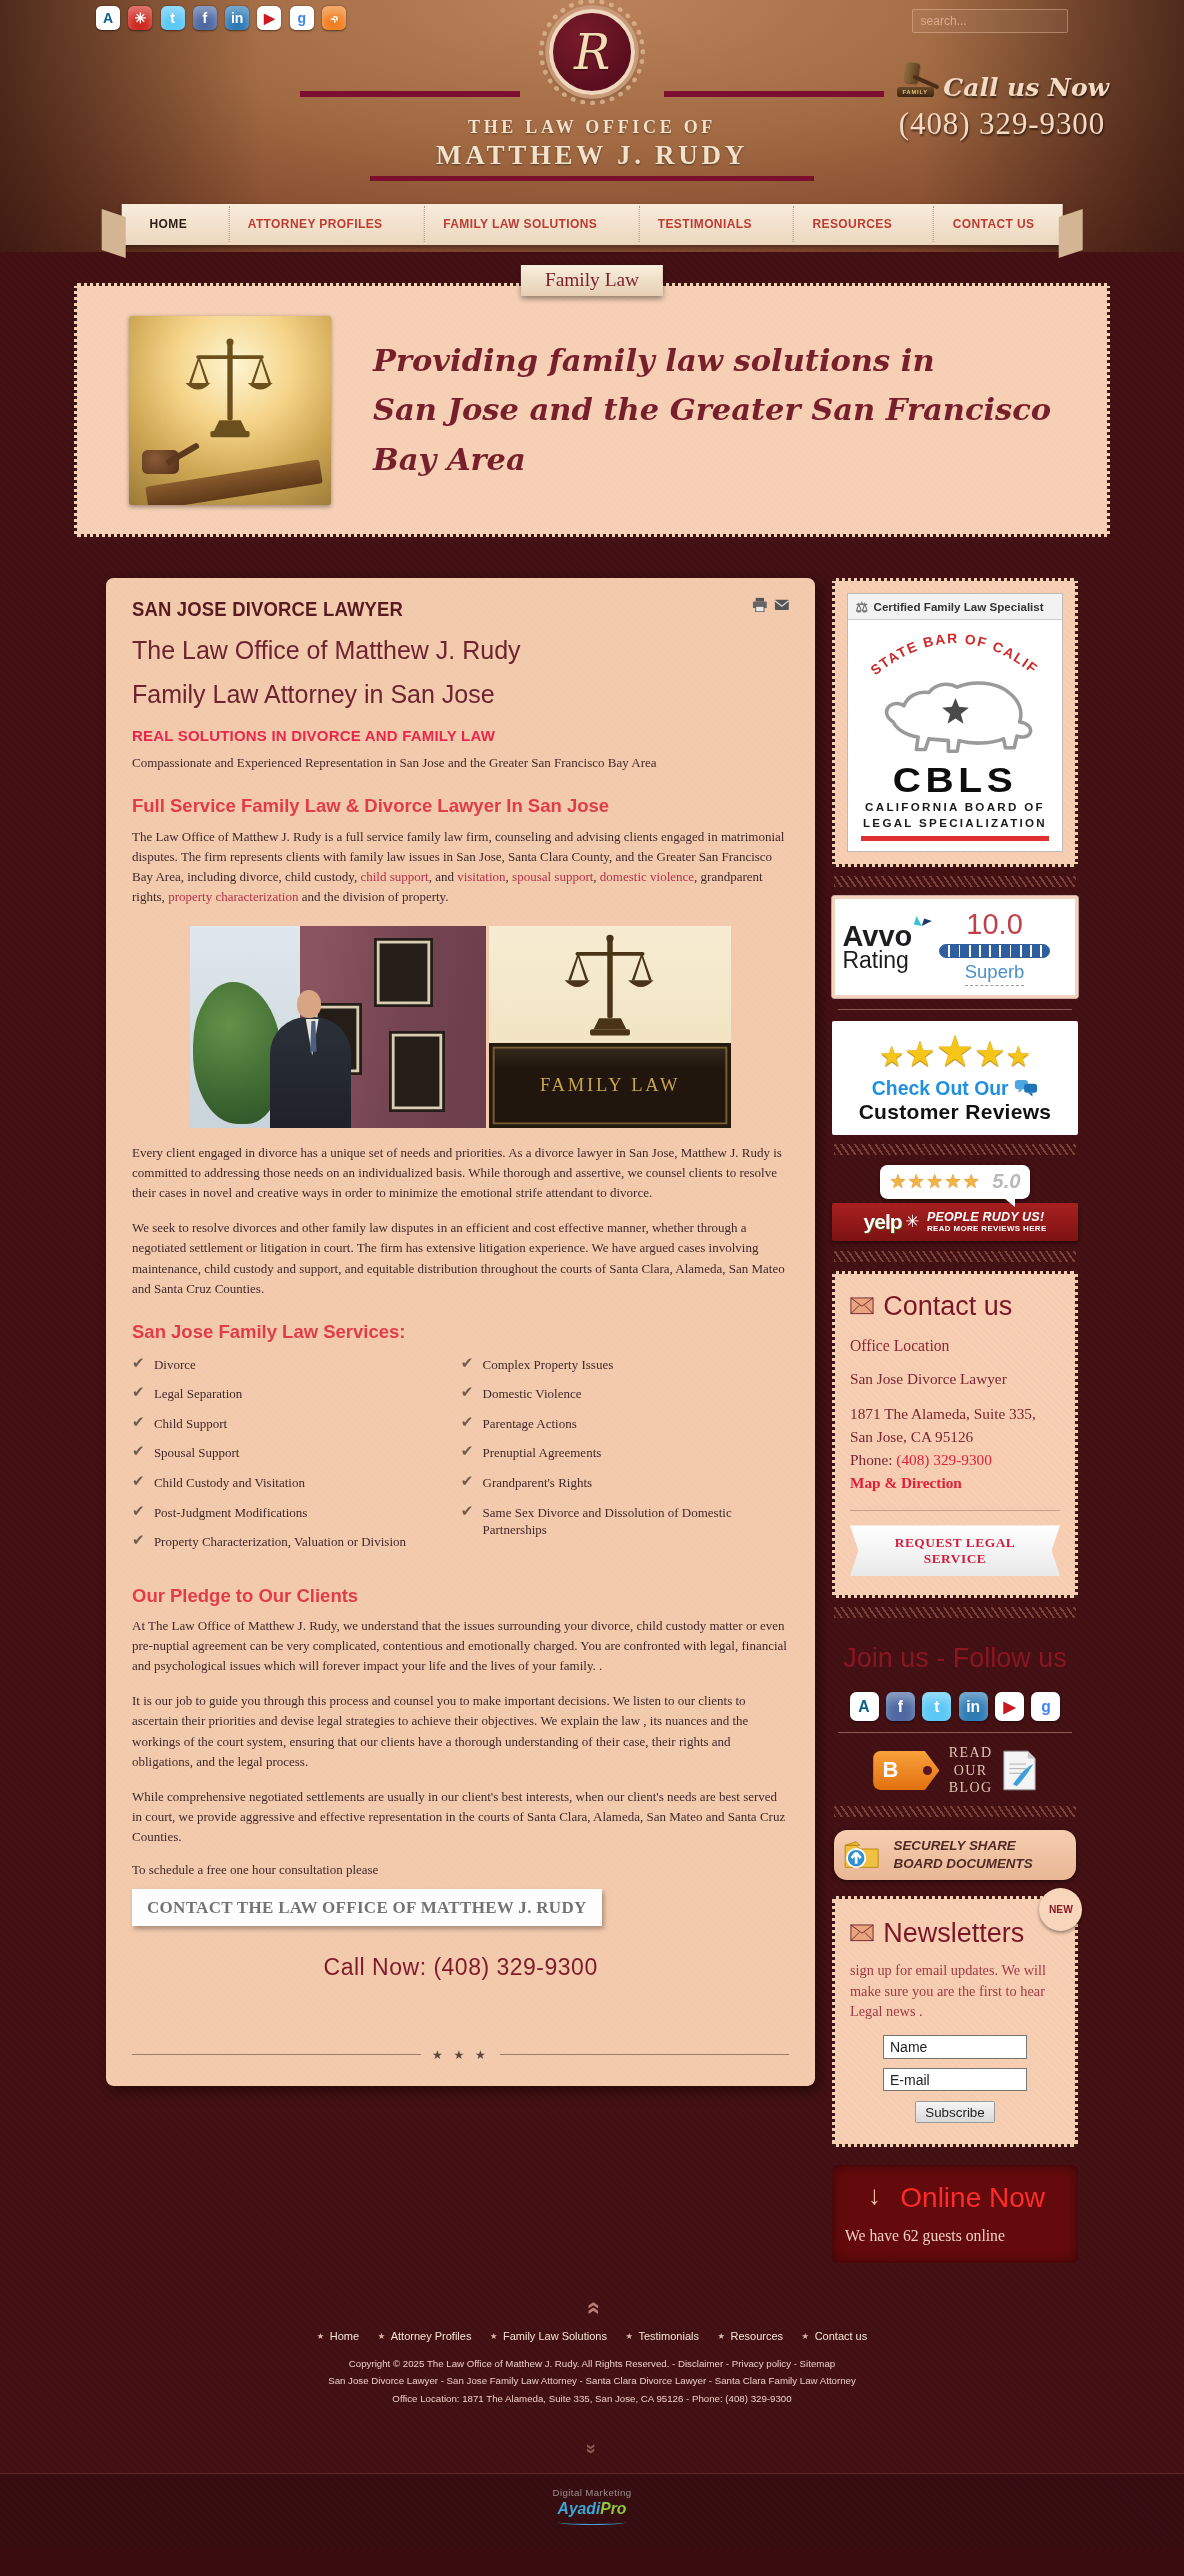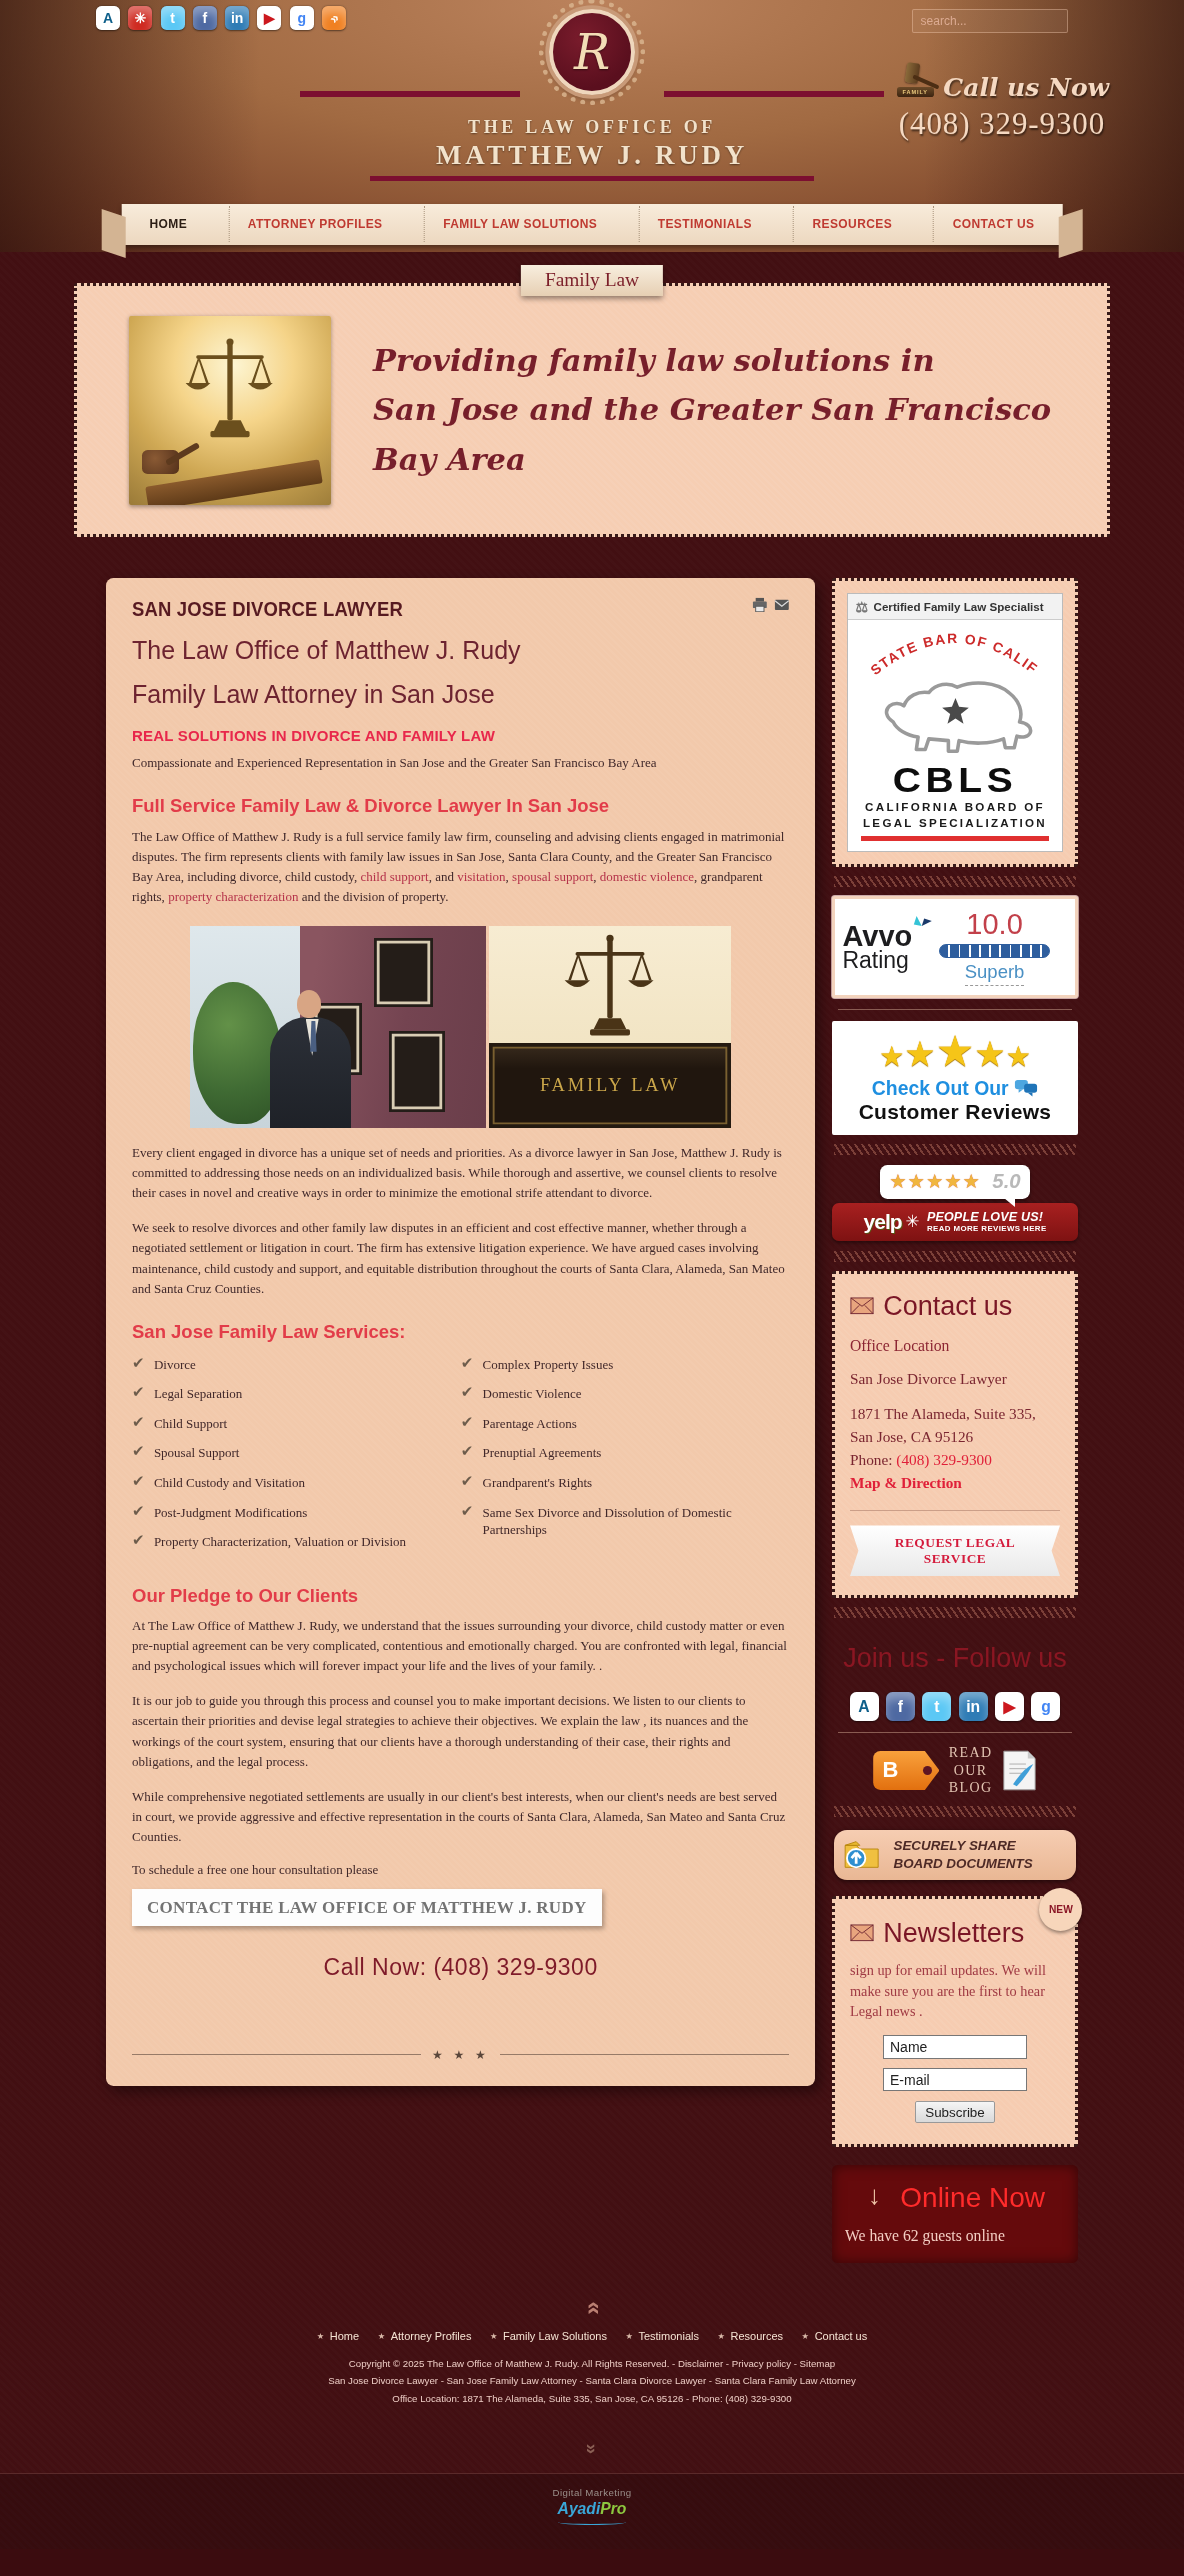--- a/index.html
+++ b/index.html
@@ -137,21 +137,21 @@
   .reviews-card{background:#fff;border-radius:1.9px;padding:9.3px 5.6px 11px;text-align:center;}
   .rev-stars{line-height:1;margin-bottom:3.7px;}
   .rev-stars .s{color:#f5c518;text-shadow:0 0 0.9px #c88c10, 0 0.9px 0.9px #a5770c;}
   .rev-line1{color:#1f8fe0;font-weight:700;font-size:19.4px;display:flex;align-items:center;justify-content:center;gap:5.6px;}
   .rev-line2{color:#111;font-weight:700;font-size:21px;letter-spacing:0.3px;}
   .yelp-wrap{text-align:center;}
   .yelp-bubble{position:relative;display:inline-block;background:#fff;border-radius:7.4px;padding:5.6px 9.3px;box-shadow:0 1.9px 3.7px rgba(0,0,0,.4);}
   .yelp-bubble::after{content:"";position:absolute;right:15px;bottom:-8.3px;border-left:11px solid transparent;border-top:9.3px solid #fff;}
   .yelp-stars{color:#f0b63f;font-size:19.4px;letter-spacing:0.9px;text-shadow:0 0 0.9px #c43;vertical-align:middle;}
   .yelp-score{color:#b9b9b9;font-weight:700;font-style:italic;font-size:20.4px;vertical-align:middle;margin-left:7.4px;}
-  .yelp-band{margin-top:3.7px;background:linear-gradient(#a82020,#7e1212);border-radius:7px;padding:7.4px 9.3px;display:flex;align-items:center;justify-content:center;gap:7.4px;box-shadow:0 1.9px 3.7px rgba(0,0,0,.4);cursor:pointer;}
+  .yelp-band{margin-top:3.7px;background:linear-gradient(#a82020,#7e1212);border-radius:2px;padding:7.4px 9.3px;display:flex;align-items:center;justify-content:center;gap:7.4px;box-shadow:0 1.9px 3.7px rgba(0,0,0,.4);cursor:pointer;}
   .yelp-logo{color:#fff;font-weight:800;font-size:21px;letter-spacing:-0.9px;text-shadow:0.9px 0.9px 0 #551;}
   .yelp-burst{color:#fff;font-size:16.7px;margin-left:-3.7px;}
   .yelp-tag{text-align:left;color:#fff;}
   .yelp-tag .t1{font-style:italic;font-weight:800;font-size:12.5px;letter-spacing:0.2px;}
   .yelp-tag .t2{font-size:7.9px;font-weight:700;letter-spacing:0.4px;}
   .contact{padding:16.7px 15px 18.5px;}
   .c-title{display:flex;align-items:center;gap:9.3px;font-size:27px;color:#7a1626;}
   .c-office{font-family:"Liberation Serif",serif;font-size:15.7px;color:#8c2633;margin-top:15px;}
   .c-line{font-family:"Liberation Serif",serif;font-size:15.3px;color:#7a2530;margin-top:13px;line-height:1.45;}
   .c-addr{font-family:"Liberation Serif",serif;font-size:15.3px;color:#7a2530;margin-top:13px;line-height:1.5;}
@@ -485,21 +485,21 @@
 
       <div class="yelp-wrap">
         <div class="yelp-bubble">
           <span class="yelp-stars">★★★★★</span>
           <span class="yelp-score">5.0</span>
         </div>
         <div class="yelp-band">
           <span class="yelp-logo">yelp</span>
           <span class="yelp-burst">✳</span>
           <span class="yelp-tag">
-            <div class="t1">PEOPLE LOVE US!</div>
+            <div class="t1">PEOPLE RUDY US!</div>
             <div class="t2">READ MORE REVIEWS HERE</div>
           </span>
         </div>
       </div>
 
       <div class="hatch"></div>
 
       <div class="stamp contact">
         <div class="c-title">
           <svg width="24" height="17.6" viewBox="0 0 26 19">

